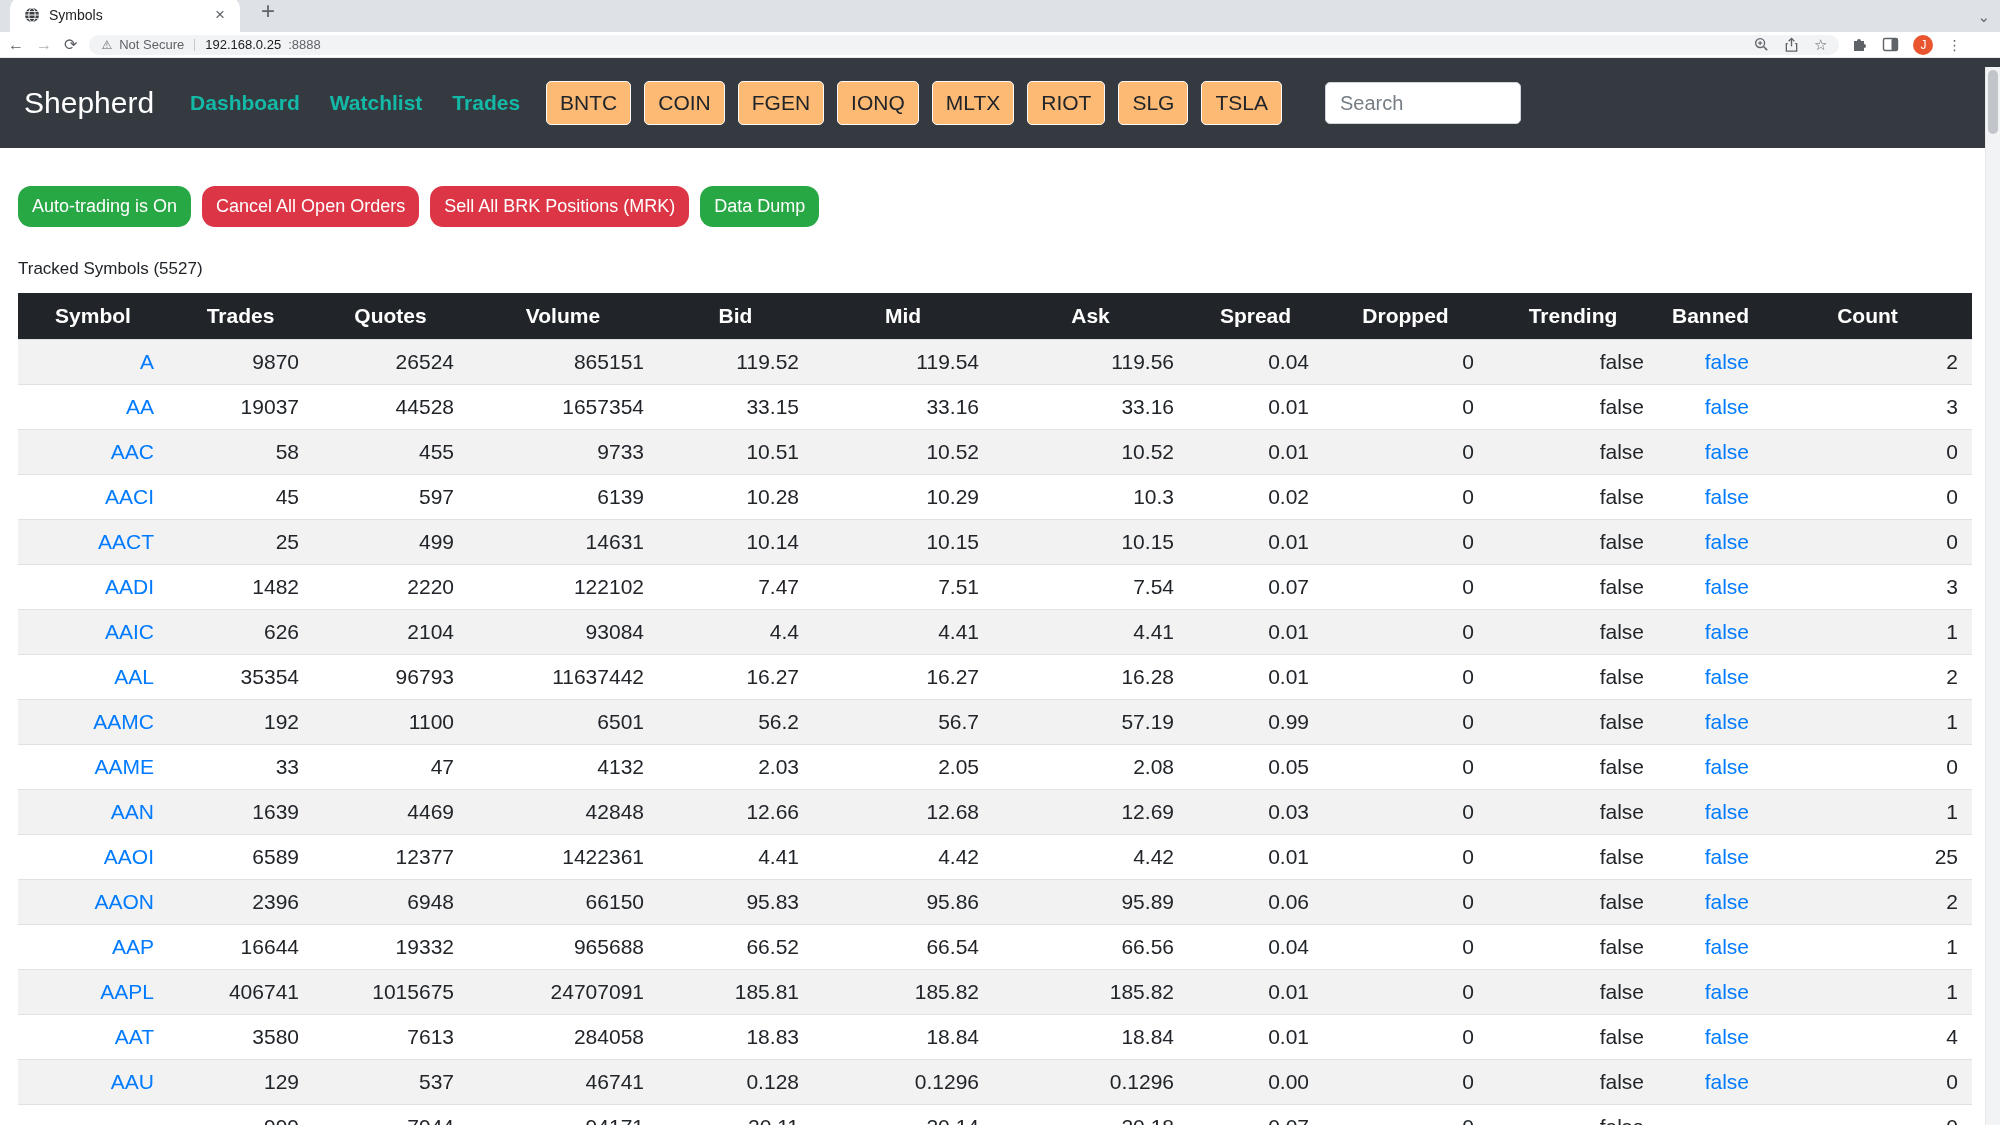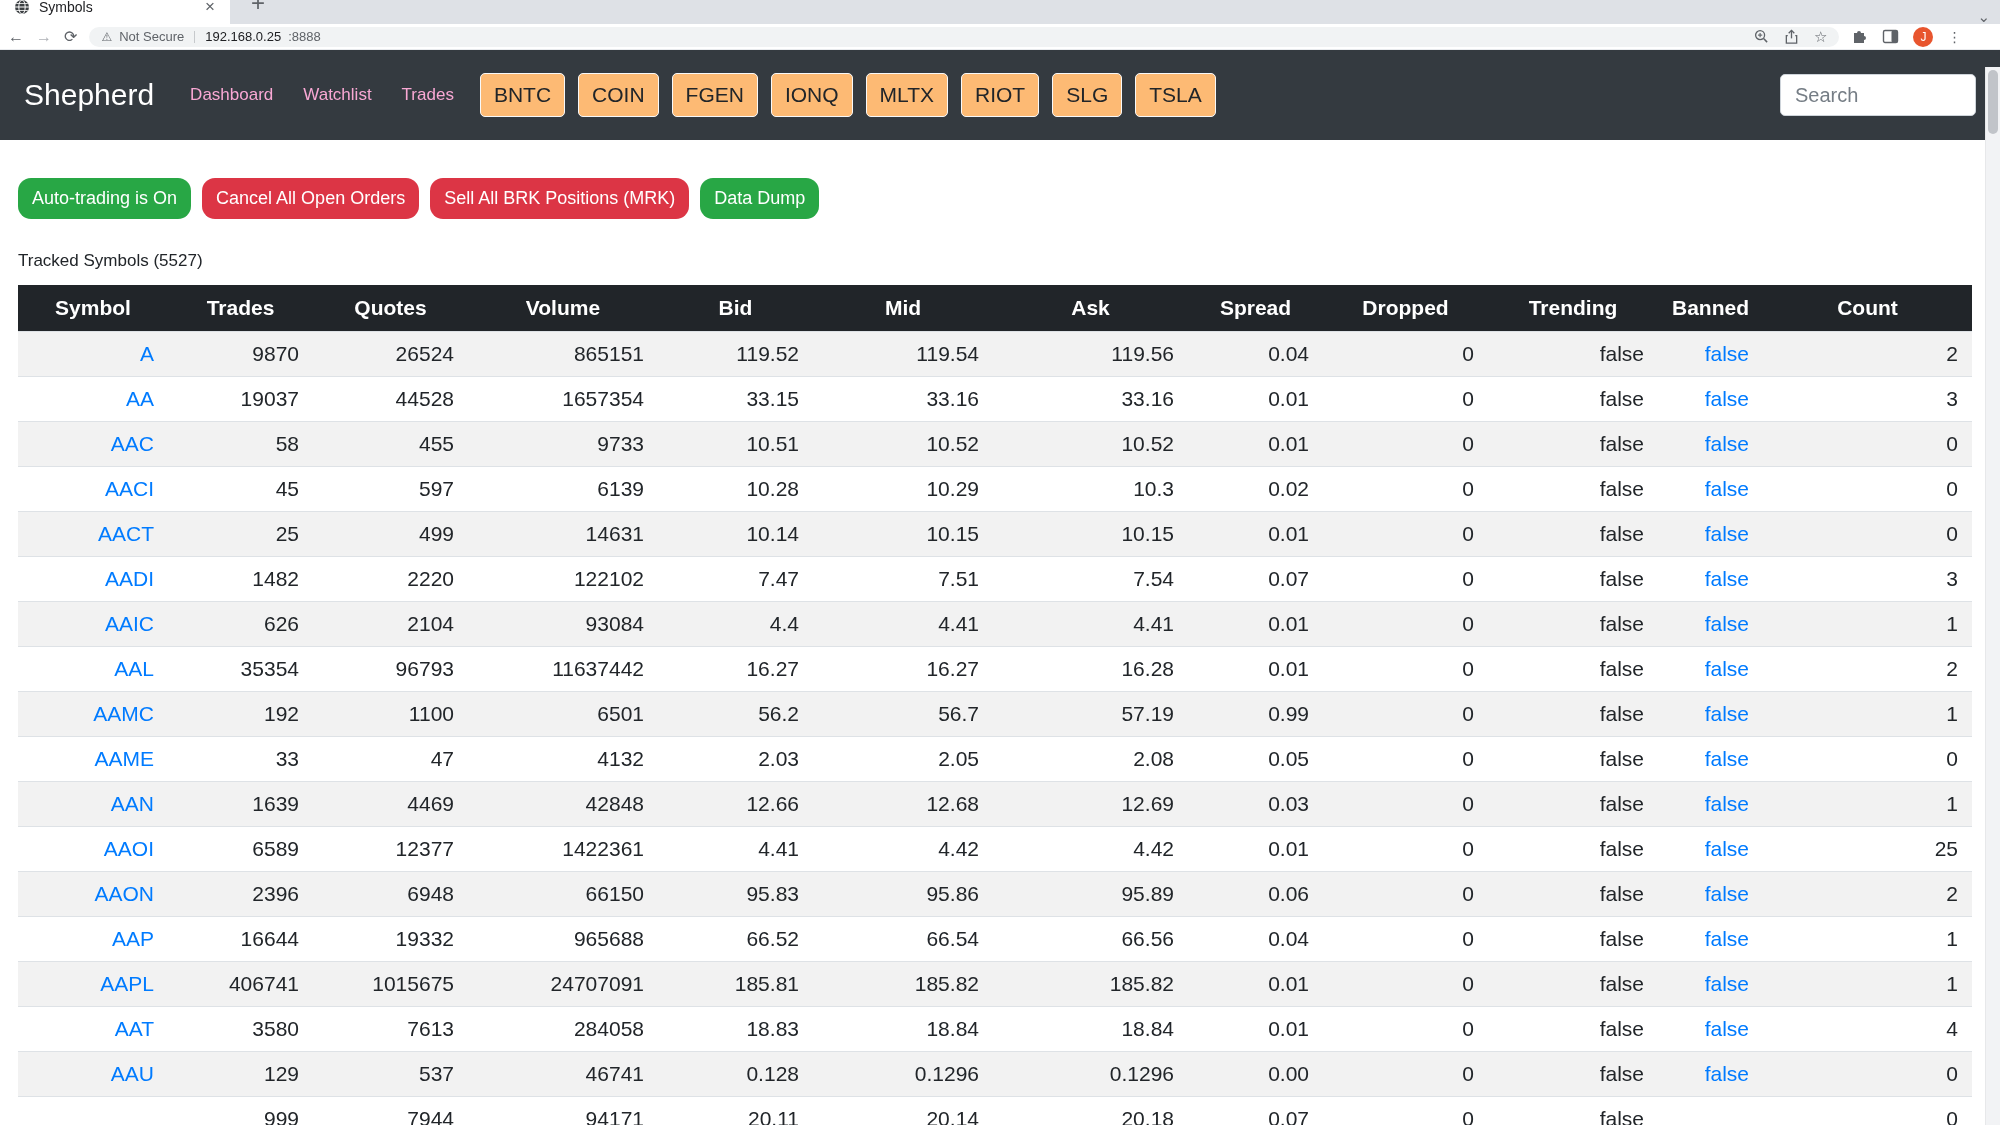--- a/index.html
+++ b/index.html
@@ -1,19 +1,19 @@
 <!DOCTYPE html>
 <html><head>
 <meta charset="utf-8">
 <style>
   * { box-sizing: border-box; margin: 0; padding: 0; }
   html,body { width:2000px; height:1125px; overflow:hidden; font-family:"Liberation Sans", sans-serif; background:#fff; }
 
   
-  .tabstrip { height:24px; background:#dee1e6; display:flex; align-items:flex-end; position:relative; }
+  .tabstrip { height:32px; background:#dee1e6; display:flex; align-items:flex-end; padding-left:10px; position:relative; }
   .tab { width:230px; height:34px; background:#fff; border-radius:10px 10px 0 0; display:flex; align-items:center; gap:9px; padding:0 10px 0 14px; }
   .tab-title { font-size:14px; color:#202124; flex:1; }
   .tab-close { font-size:17px; color:#5f6368; width:20px; height:20px; line-height:19px; text-align:center; border-radius:50%; cursor:default; }
   .newtab-btn { font-size:24px; font-weight:300; color:#5f6368; margin:0 0 7px 14px; width:28px; height:28px; display:flex; align-items:center; justify-content:center; }
   .strip-chevron { position:absolute; right:10px; top:8px; color:#5f6368; font-size:15px; }
 
   .toolbar { height:26px; background:#fff; display:flex; align-items:center; padding:0 8px; gap:12px; border-bottom:1px solid #e8eaed; }
   .navicon { font-size:16px; color:#5f6368; line-height:1; }
   .navicon.fwd { color:#aeb1b6; }
   .omnibox { flex:1; max-width:1750px; height:20px; background:#f1f3f4; border-radius:10px; display:flex; align-items:center; padding:0 12px; gap:7px; }
@@ -24,24 +24,24 @@
   .omni-port { font-size:13px; color:#5f6368; }
   .omni-right { margin-left:auto; display:flex; align-items:center; gap:15px; }
   .toolbar-right { display:flex; align-items:center; gap:14px; padding-right:4px; }
   .avatar { width:20px; height:20px; border-radius:50%; background:#e8552e; color:#fff; font-size:12px; display:flex; align-items:center; justify-content:center; }
   .kebab { font-size:14px; color:#5f6368; letter-spacing:0; }
 
   
   .navbar { height:90px; background:#343a40; display:flex; align-items:center; padding:0 24px; }
   .brand { color:#fff; font-size:30px; }
   .nav-links { display:flex; align-items:center; margin-left:36px; gap:30px; }
-  .nav-link { color:#f9a8d4; font-size:17px; cursor:pointer; }
+  .nav-link { color:#14b8a6; font-size:21px; cursor:pointer;font-weight:bold; }
   .sym-btns { display:flex; align-items:center; margin-left:26px; gap:13px; }
   .sym-btn { background:#fdba74; border:1px solid #f8f9fa; border-radius:5px; color:#212529; font-size:21px; padding:9px 13px; font-family:"Liberation Sans",sans-serif; cursor:pointer; }
-  .search-input { margin-left:auto; width:196px; height:42px; border:1px solid #ced4da; border-radius:5px; font-size:20px; padding:0 14px; color:#495057; font-family:"Liberation Sans",sans-serif; }
+  .search-input { margin-left:auto; margin-right:455px; width:196px; height:42px; border:1px solid #ced4da; border-radius:5px; font-size:20px; padding:0 14px; color:#495057; font-family:"Liberation Sans",sans-serif; }
   .search-input::placeholder { color:#757d85; }
 
   
   .content { padding:0 18px; }
   .actions { margin-top:38px; display:flex; gap:11px; }
   .btn { border:none; border-radius:13px; color:#fff; font-size:18px; padding:10px 14px; font-family:"Liberation Sans",sans-serif; cursor:pointer; }
   .btn.green { background:#28a745; }
   .btn.red { background:#dc3545; }
   .heading { margin-top:32px; font-size:17px; color:#212529; }
 

